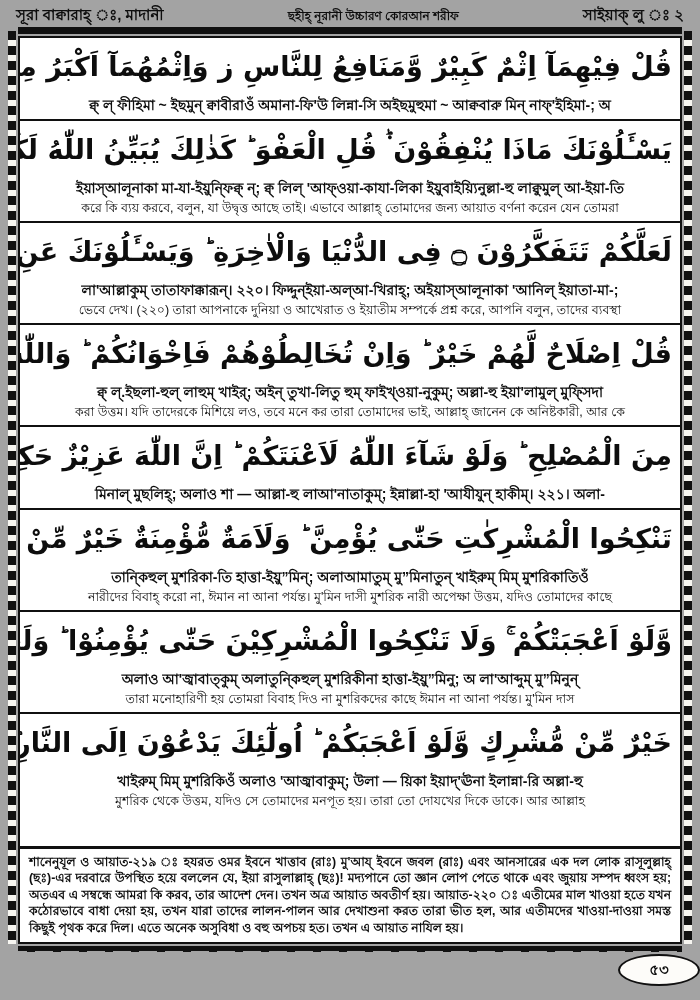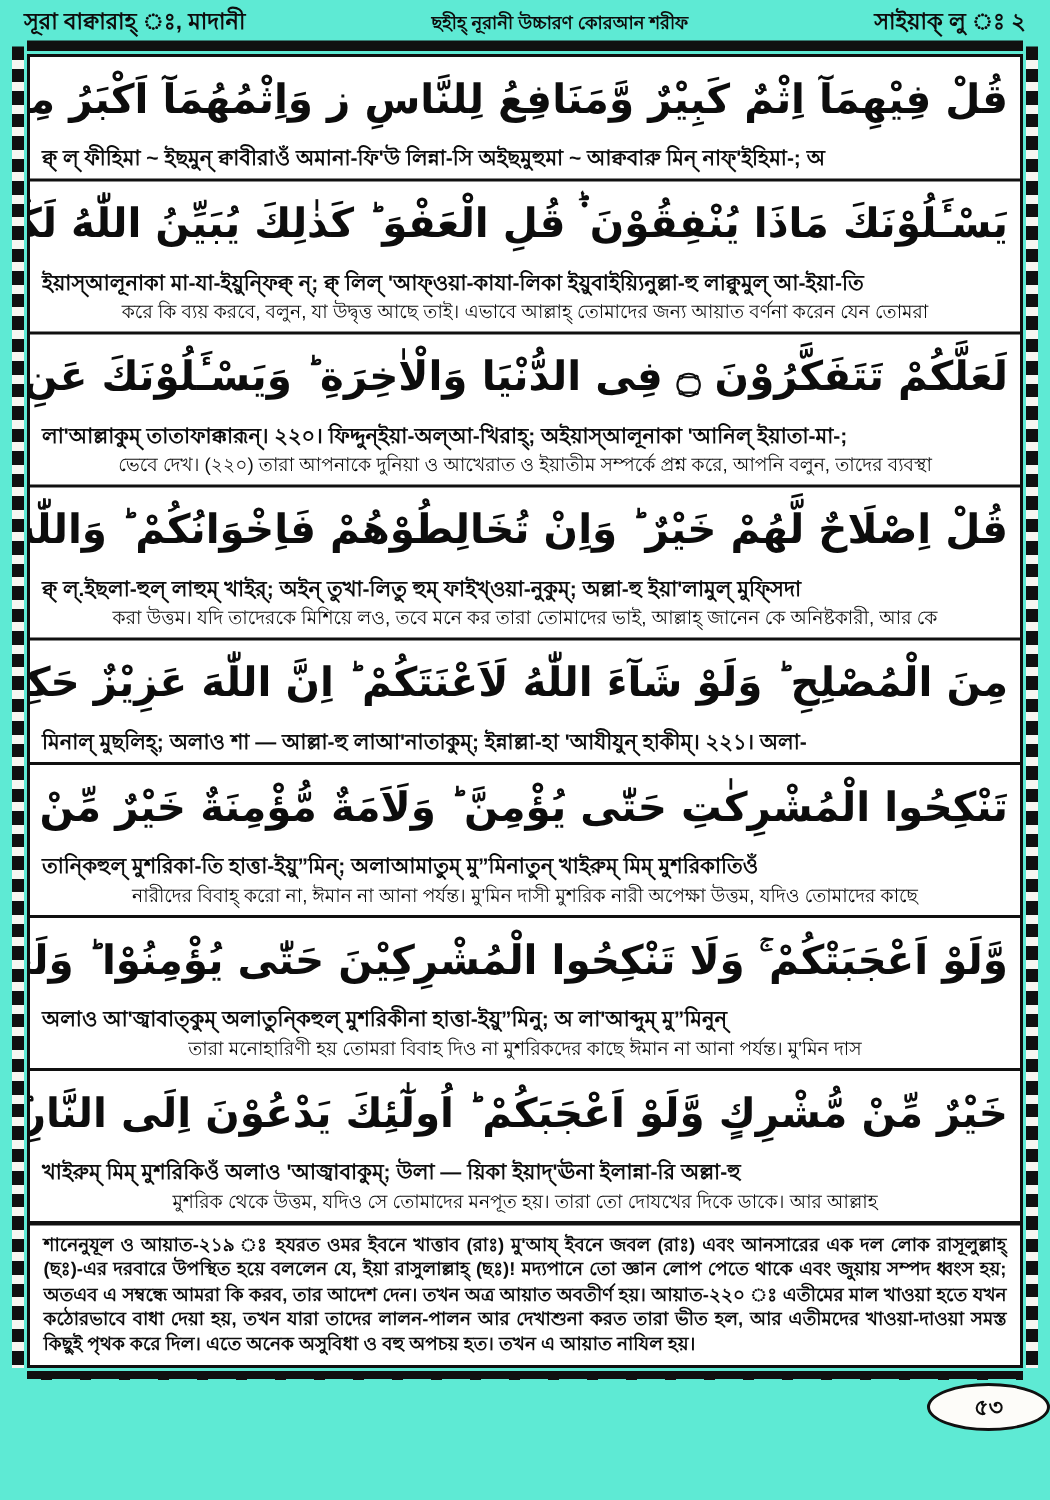--- a/index.html
+++ b/index.html
@@ -3,21 +3,21 @@
 <meta charset="utf-8">
 <style>
   html,body{margin:0;padding:0;}
   body{
     width:700px;height:1000px;
     background:#eceae2;
     font-family:"Liberation Sans","DejaVu Sans",sans-serif;
     color:#0d0d0d;
     overflow:hidden;
   }
-  .page{width:700px;height:1000px;position:relative;background:#5eead4;}
+  .page{width:700px;height:1000px;position:relative;background:#a3a3a3;}
   
   .header{
     display:flex;justify-content:space-between;align-items:baseline;
     padding:7px 16px 3px 16px;
     font-weight:bold;font-size:15px;line-height:1.1;
   }
   .header .center{font-size:12px;}
   
   .frame-outer{
     position:relative;
@@ -45,32 +45,34 @@
     direction:rtl;unicode-bidi:isolate;
     font-family:"DejaVu Sans",sans-serif;
     font-size:27px;line-height:54px;
     text-align:center;
     white-space:nowrap;
     font-weight:bold;
   }
   .translit{
     font-weight:bold;
     font-size:14px;line-height:22px;
+    text-align:center;
   }
   .translation{
     font-size:12.5px;line-height:19px;
     text-align:center;
   }
   
   .footnote{
     border-top:3px solid #101010;
     padding:5px 9px 6px 9px;
     font-size:12.3px;line-height:16.5px;
     text-align:justify;
     font-weight:600;
+    margin-top:32px;
   }
   
   .bottom-bar{
     height:12px;margin-top:2px;
     background-image:
       linear-gradient(#101010 0 5px,transparent 5px),
       radial-gradient(ellipse 13px 9px at 50% 0%,#101010 68%,transparent 70%);
     background-size:100% 12px,26px 12px;
     background-repeat:no-repeat,repeat-x;
   }

